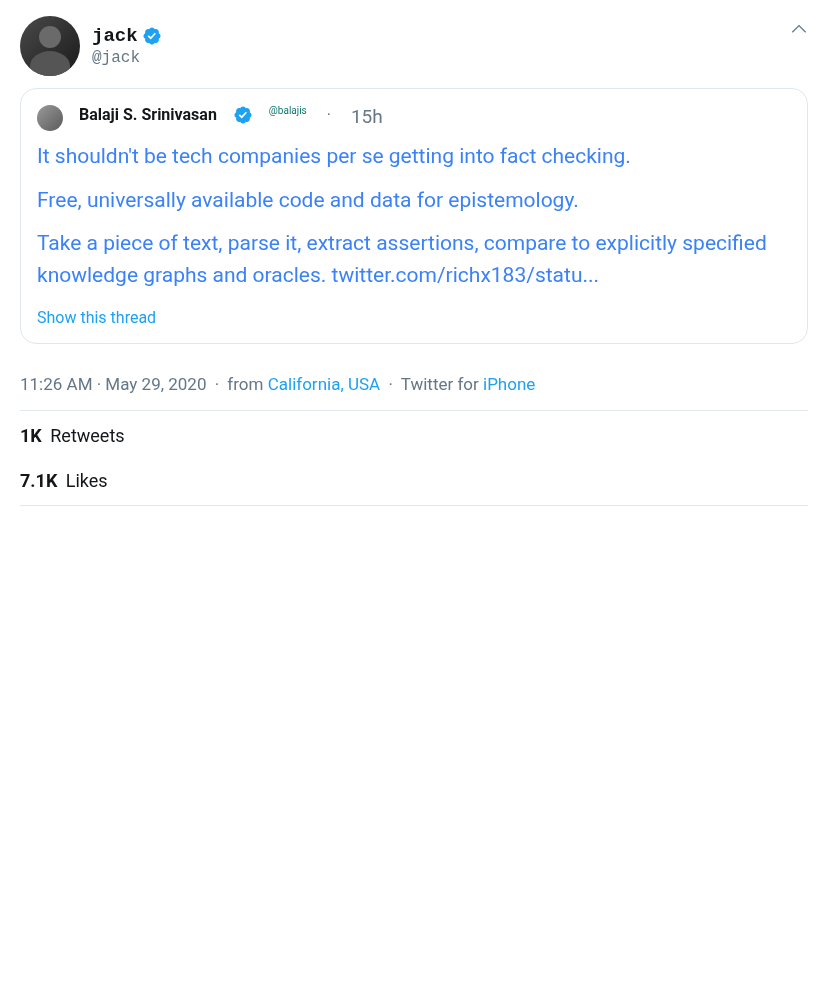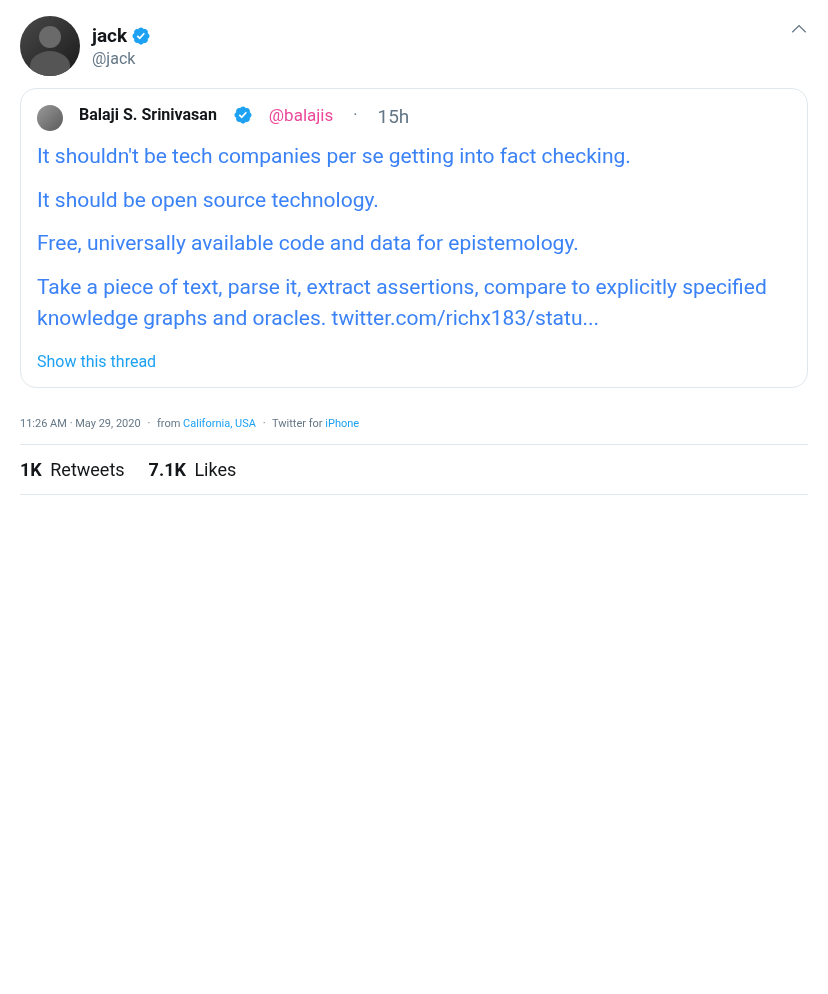--- a/index.html
+++ b/index.html
@@ -65,20 +65,21 @@
       transform: translateX(-50%);
       width: 40px;
       height: 30px;
       background: #555;
       border-radius: 50% 50% 0 0;
     }
 
     .user-info {
       display: flex;
       flex-direction: column;
+      font-family: Liberation Mono, monospace;
     }
 
     .display-name-row {
       display: flex;
       align-items: center;
       gap: 4px;
     }
 
     .display-name {
       font-size: 19px;
@@ -153,22 +154,22 @@
       background: linear-gradient(135deg, #9a9a9a 0%, #5a5a5a 100%);
     }
 
     .quoted-display-name {
       font-size: 16px;
       font-weight: 700;
       color: #14171a;
     }
 
     .quoted-username {
-      font-size: 17px;
-      color: #ec4899;
+      font-size: 10px;
+      color: #0f766e;
     }
 
     .quoted-time {
       font-size: 19px;
       color: #657786;
     }
 
     .quoted-text {
       font-size: 21px;
       line-height: 1.5;
@@ -185,21 +186,21 @@
 
     .show-thread-link {
       display: block;
       margin-top: 10px;
       font-size: 16px;
       color: #1da1f2;
       text-decoration: none;
     }
 
     .tweet-meta {
-      font-size: 11px;
+      font-size: 17px;
       color: #657786;
       padding: 12px 0;
       border-top: none;
       line-height: 1.5;
     }
 
     .tweet-meta a {
       color: #1da1f2;
       text-decoration: none;
     }
@@ -207,20 +208,21 @@
     .divider {
       height: 1px;
       background: #e1e8ed;
       margin: 0;
     }
 
     .tweet-stats {
       padding: 14px 0 14px 0;
       display: flex;
       gap: 24px;
+      flex-direction: column;
     }
 
     .stat-item {
       font-size: 18px;
       color: #14171a;
     }
 
     .stat-count {
       font-weight: 700;
     }
@@ -276,21 +278,20 @@
             <path d="M22.25 12c0-1.43-.88-2.67-2.19-3.34.46-1.39.2-2.9-.81-3.91-1.01-1.01-2.52-1.27-3.91-.81-.67-1.31-1.91-2.19-3.34-2.19-1.43 0-2.67.88-3.34 2.19-1.39-.46-2.9-.2-3.91.81-1.01 1.01-1.27 2.52-.81 3.91C2.63 9.33 1.75 10.57 1.75 12c0 1.43.88 2.67 2.19 3.34-.46 1.39-.2 2.9.81 3.91 1.01 1.01 2.52 1.27 3.91.81.67 1.31 1.91 2.19 3.34 2.19 1.43 0 2.67-.88 3.34-2.19 1.39.46 2.9.2 3.91-.81 1.01-1.01 1.27-2.52.81-3.91 1.31-.67 2.19-1.91 2.19-3.34zm-11.71 4.2L6.8 12.46l1.41-1.42 2.26 2.26 4.8-5.23 1.47 1.36-6.2 6.77z"></path>
           </svg>
         </span>
         <span class="quoted-username">@balajis</span>
         <span class="dot-separator">·</span>
         <span class="quoted-time">15h</span>
       </div>
 
       <div class="quoted-text">
         <p>It shouldn't be tech companies per se getting into fact checking.</p>
-        <p>It should be open source technology.</p>
         <p>Free, universally available code and data for epistemology.</p>
         <p>Take a piece of text, parse it, extract assertions, compare to explicitly specified knowledge graphs and oracles. twitter.com/richx183/statu...</p>
       </div>
 
       <a class="show-thread-link" href="#">Show this thread</a>
     </div>
 
     <div class="tweet-meta">
       <span>11:26 AM · May 29, 2020</span>
       <span class="dot-separator">·</span>

